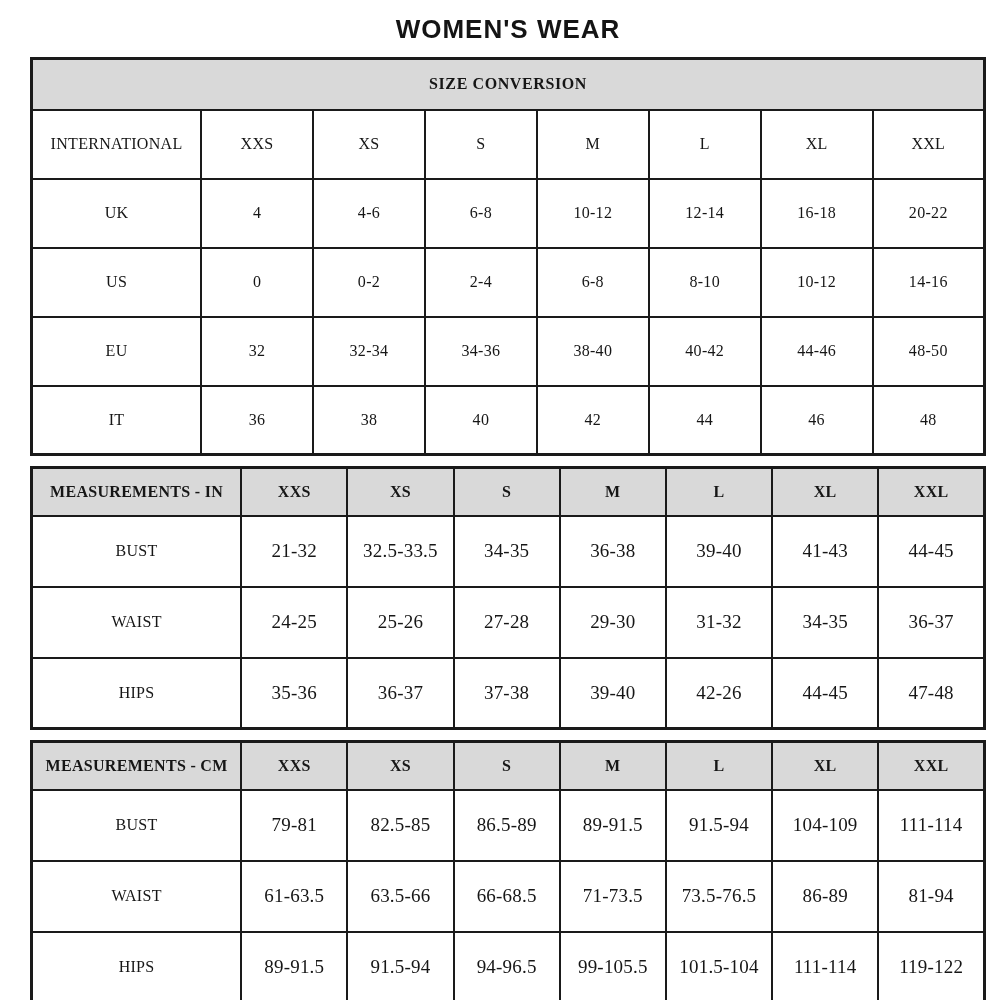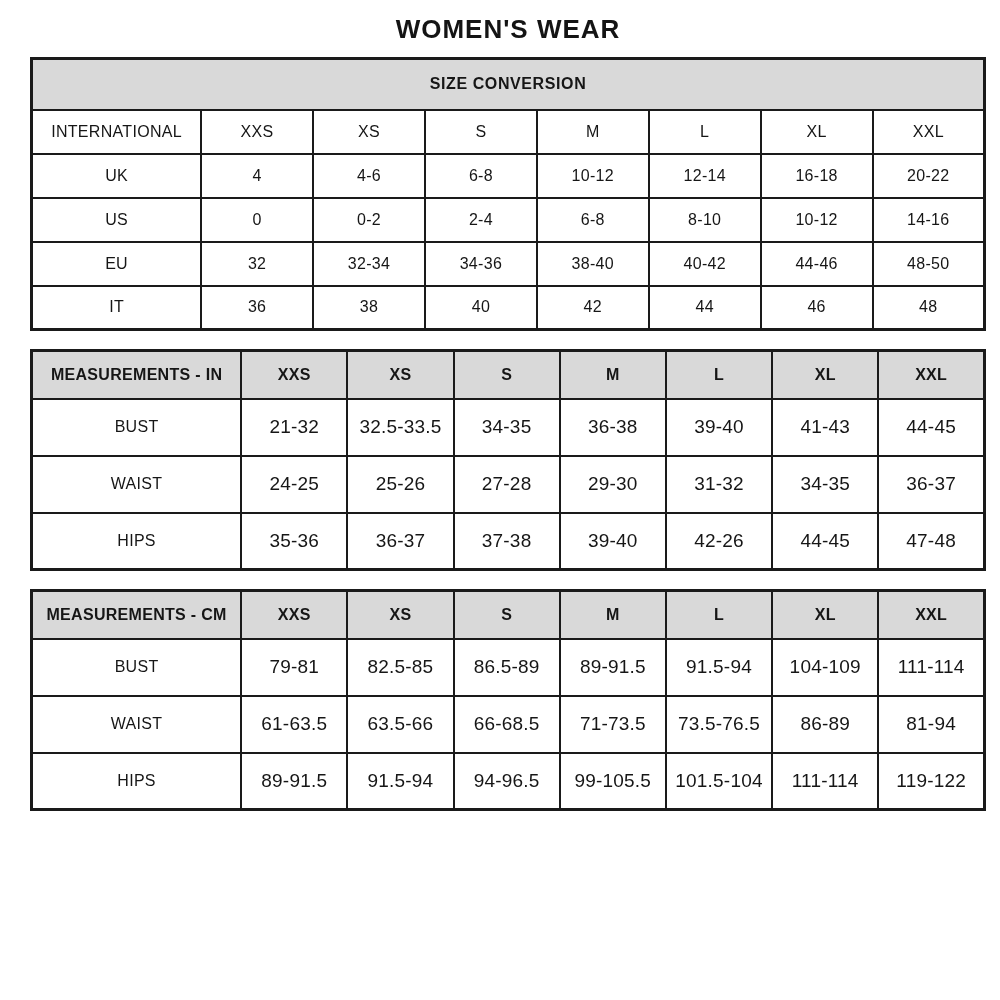--- a/index.html
+++ b/index.html
@@ -24,43 +24,44 @@
     line-height: 30px;
     font-weight: 700;
     letter-spacing: 1px;
     color: #141414;
   }
   table {
     width: 100%;
     border-collapse: collapse;
     table-layout: fixed;
     border: 3px solid #1a1a1a;
-    margin-bottom: 18px;
+    margin-bottom: 10px;
+    font-family: Liberation Serif, serif;
   }
   td {
     border: 2px solid #1a1a1a;
     text-align: center;
     vertical-align: middle;
     font-size: 16px;
     letter-spacing: 0.3px;
     padding: 2px 4px;
     overflow: hidden;
     white-space: nowrap;
   }
   .gray {
     background: #d9d9d9;
     font-weight: 700;
   }
   
   .t1 tr.band   { height: 51px; }
-  .t1 tr.r      { height: 44px; }
+  .t1 tr.r      { height: 69px; }
   .t1 td.tbltitle { font-size: 16px; letter-spacing: 0.6px; }
   
   .meas tr.band { height: 48px; }
-  .meas tr.r    { height: 57px; }
+  .meas tr.r    { height: 71px; }
   .meas td.val  { font-size: 19px; letter-spacing: 0.2px; }
   .meas td.lbl  { font-size: 16px; }
 </style>
 </head>
 <body>
 
 <div class="page">
 
   <h1 class="title">WOMEN'S WEAR</h1>
 

